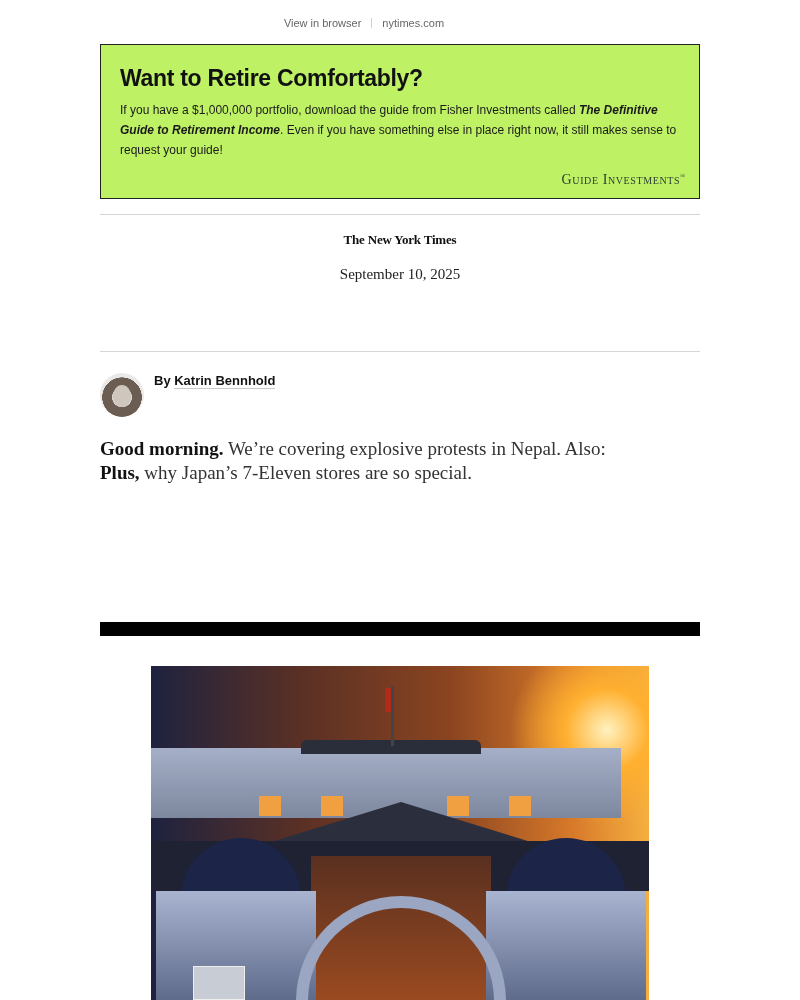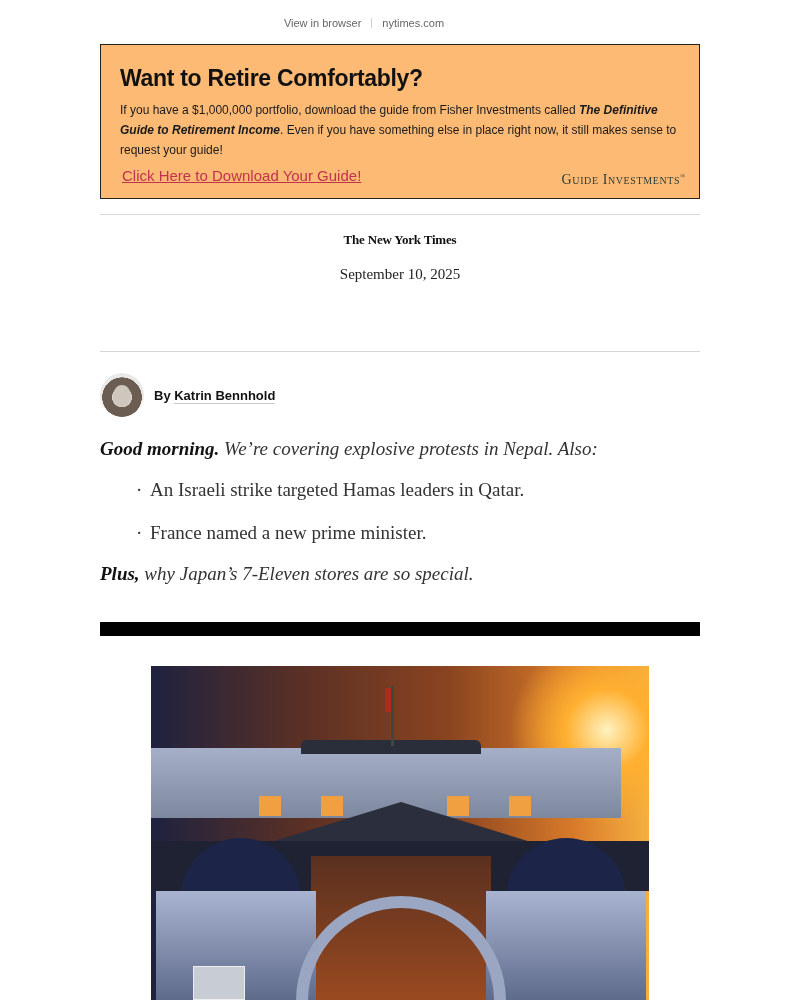--- a/index.html
+++ b/index.html
@@ -3,43 +3,43 @@
 <meta charset="utf-8">
 <style>
   * { box-sizing: border-box; margin: 0; padding: 0; }
   html, body { width: 800px; height: 1000px; overflow: hidden; background: #ffffff; }
   body { font-family: "Liberation Sans", sans-serif; color: #121212; position: relative; }
 
   .topbar { position: absolute; top: 17px; left: 0; width: 728px; text-align: center; font-size: 11px; color: #666666; }
   .topbar a { color: #666666; text-decoration: none; }
   .topbar .sep { display: inline-block; width: 1px; height: 10px; background: #d0d0d0; margin: 0 10px; vertical-align: -1px; }
 
-  .ad { position: absolute; top: 44px; left: 100px; width: 600px; height: 155px; border: 1px solid #222; background: #fdba74; }
+  .ad { position: absolute; top: 44px; left: 100px; width: 600px; height: 155px; border: 1px solid #222; background: #bef264; }
   .ad-title { position: absolute; top: 20px; left: 19px; font-size: 23px; font-weight: bold; color: #111; letter-spacing: -0.3px; }
   .ad-body { position: absolute; top: 55px; left: 19px; width: 560px; font-size: 12px; line-height: 20px; color: #1a1a1a; }
   .ad-body b { font-style: italic; font-weight: bold; }
   .ad-link { position: absolute; top: 122px; left: 21px; font-size: 15px; color: #c0334d; text-decoration: underline; }
   .ad-brand { position: absolute; top: 127px; right: 13px; font-family: "Liberation Serif", serif; font-size: 14px; color: #2d3d36; letter-spacing: 0.6px; font-variant: small-caps; }
   .ad-brand sup { font-size: 7px; vertical-align: 6px; }
 
   .rule { position: absolute; left: 100px; width: 600px; height: 1px; background: #d6d6d6; }
 
   .masthead { position: absolute; top: 232px; left: 0; width: 800px; text-align: center; }
   .nyt-logo { font-family: "Liberation Serif", serif; font-weight: bold; font-size: 13px; color: #111; letter-spacing: -0.2px; }
   .briefing-title { margin-top: 4px; font-family: "DejaVu Serif", serif; font-weight: bold; font-size: 27px; color: #000; letter-spacing: -0.8px; }
   .date { margin-top: 18px; font-family: "Liberation Serif", serif; font-size: 15px; color: #222; }
 
-  .byline { position: absolute; top: 373px; left: 100px; height: 44px; display: flex; align-items: center; }
+  .byline { position: absolute; top: 373px; left: 100px; height: 44px; display: flex; }
   .avatar { width: 44px; height: 44px; border-radius: 50%; background: radial-gradient(circle at 50% 55%, #d8d2cc 0 30%, #6b5d52 31% 60%, #e9e9e9 61%); overflow: hidden; position: relative; }
   .avatar .face { position: absolute; left: 13px; top: 12px; width: 18px; height: 22px; border-radius: 50%; background: #cfc6be; }
   .byline-text { margin-left: 10px; font-size: 13px; font-weight: bold; color: #121212; }
   .byline-text a { color: #121212; text-decoration: none; border-bottom: 1px solid #c8c8c8; }
 
   .article { position: absolute; top: 436px; left: 100px; width: 600px; font-family: "Liberation Serif", serif; font-size: 19px; color: #333; }
-  .article p { line-height: 26px; font-style: italic; }
+  .article p { line-height: 26px; }
   .article b { color: #121212; }
   .article ul { list-style: none; margin: 15px 0 0 36px; }
   .article li { line-height: 26px; margin-bottom: 17px; position: relative; padding-left: 14px; }
   .article li::before { content: "·"; position: absolute; left: 0; top: 0; }
   .article .plus { margin-top: -2px; }
 
   .blackbar { position: absolute; top: 622px; left: 100px; width: 600px; height: 14px; background: #000; }
 
   .photo { position: absolute; top: 666px; left: 151px; width: 498px; height: 334px; overflow: hidden;
     background: linear-gradient(90deg, #1e2240 0%, #5a3025 30%, #8a4420 60%, #d87a2a 85%, #f5b040 100%); }
@@ -62,21 +62,20 @@
 </head>
 <body>
 
 <div class="topbar">
   <a href="#">View in browser</a><span class="sep"></span><a href="#">nytimes.com</a>
 </div>
 
 <div class="ad">
   <div class="ad-title">Want to Retire Comfortably?</div>
   <div class="ad-body"><span>If you have a $1,000,000 portfolio, download the guide from Fisher Investments called </span><b>The Definitive Guide to Retirement Income</b><span>. Even if you have something else in place right now, it still makes sense to request your guide!</span></div>
-  <a href="#" class="ad-link">Click Here to Download Your Guide!</a>
   <div class="ad-brand"><span>Guide Investments</span><sup>®</sup></div>
 </div>
 
 <div class="rule" style="top:214px"></div>
 
 <div class="masthead">
   <div class="nyt-logo">The New York Times</div>
   <div class="date">September 10, 2025</div>
 </div>
 
@@ -84,24 +83,20 @@
 
 <div class="byline">
   <div class="avatar">
       <div class="face"></div>
     </div>
   <div class="byline-text"><span>By </span><a href="#">Katrin Bennhold</a></div>
 </div>
 
 <div class="article">
   <p><b>Good morning.</b><span> We’re covering explosive protests in Nepal. Also:</span></p>
-  <ul>
-    <li>An Israeli strike targeted Hamas leaders in Qatar.</li>
-    <li>France named a new prime minister.</li>
-  </ul>
   <p class="plus"><b>Plus,</b><span> why Japan’s 7-Eleven stores are so special.</span></p>
 </div>
 
 <div class="blackbar"></div>
 
 <div class="photo" title="A government building in Nepal on fire at dusk">
   <div class="sky-glow"></div>
   <div class="upper"></div>
   <div class="roof"></div>
   <div class="win" style="left:108px"></div>

